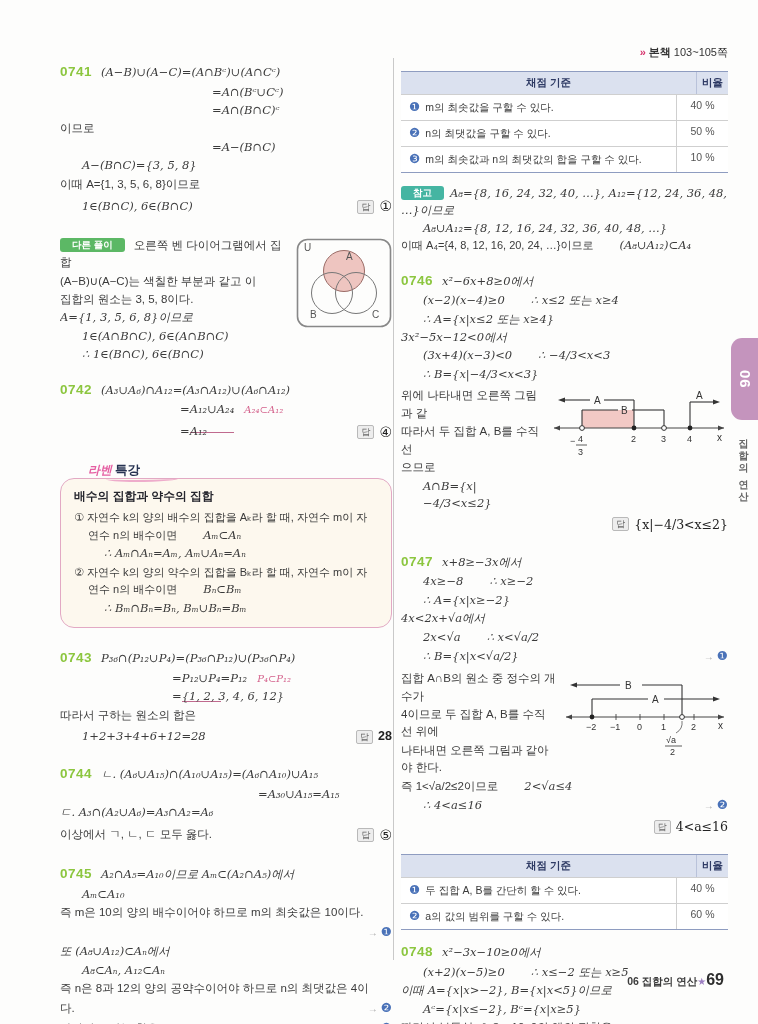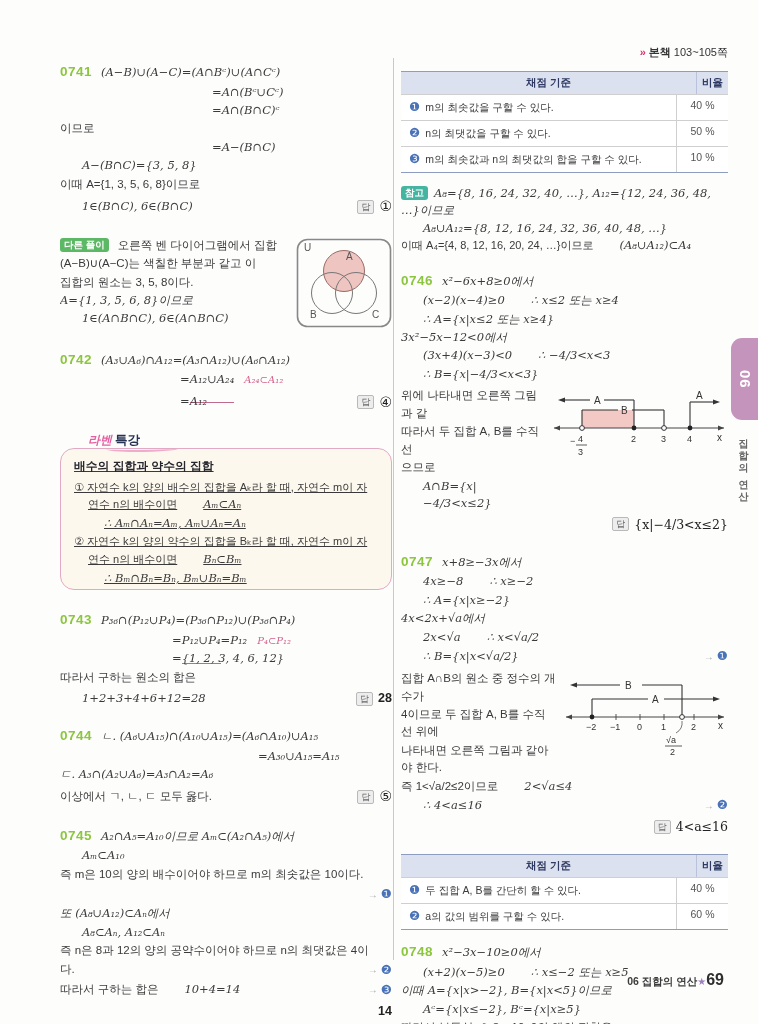--- a/index.html
+++ b/index.html
@@ -29,34 +29,34 @@
             border-radius:2px; padding:0 3px; line-height:12px; font-style:normal; }
   .ansval { font-weight:bold; color:#222; font-size:12.5px; font-style:normal; }
   .ansval.circ { font-weight:normal; font-size:14px; }
   .stepmark { display:inline-flex; align-items:center; gap:3px; }
   .sarrow { color:#a9a9a9; font-size:10px; }
   .bmark  { color:#4a72b8; font-size:12.5px; }
   .underl { border-bottom:1.2px solid #c06a8e; padding-bottom:16px; }
   .pinknote { color:#d4628c; font-size:10px; margin-left:10px; font-family:"DejaVu Serif",serif; font-style:italic; }
 
   .badge { display:inline-block; color:#fff; font-size:9.5px; font-weight:bold; border-radius:3px;
-           padding:1px 4px 2px; line-height:1.2; vertical-align:1px; margin-right:6px; font-style:normal; }
+           padding:1px 12px 2px; line-height:1.2; vertical-align:1px; margin-right:6px; font-style:normal; }
   .badge-green { background:#5cb865; }
   .badge-teal  { background:#45b5a2; }
 
   .altwrap { overflow:hidden; margin-bottom:16px; }
   .vennfig { float:right; margin:2px 0 4px 8px; }
 
   .lecture-label { margin-left:28px; margin-bottom:-4px; position:relative; z-index:2; }
   .lec-script { color:#e55fa2; font-weight:bold; font-style:italic; font-size:12px; }
   .lec-bold   { color:#273352; font-weight:bold; font-size:12.5px; margin-left:3px; }
   .lec-swoosh { display:block; width:74px; height:7px; margin-left:18px; margin-top:-5px;
                 border-bottom:2px solid #eeaccb; border-radius:0 0 60% 40%; }
   .lecbox { border:1.6px solid #e2a9c4; border-radius:14px; background:#fdf8ee;
-            padding:9px 13px 2px; margin-bottom:20px; font-size:11px;text-decoration:underline; }
+            padding:9px 13px 10px; margin-bottom:20px; font-size:11px; }
   .lecbox .title { font-weight:bold; color:#26262e; font-size:11.8px; margin-bottom:3px; font-style:normal; }
 
   .rubric { border-top:1.5px solid #8e9cc0; border-bottom:1.5px solid #8e9cc0; margin-bottom:12px; font-size:10.5px; }
   .rub-head { display:flex; background:#dbe1ef; color:#2e3a64; font-weight:bold; }
   .rub-row  { display:flex; border-top:1px solid #cfcfcf; background:#fff; color:#3c3c3c; }
   .rub-main { flex:1; text-align:center; padding:3px 6px; }
   .rub-pct-h{ width:32px; text-align:center; padding:3px 0; border-left:1px solid #b9c2da; }
   .rub-cell { flex:1; padding:3px 8px; display:flex; gap:5px; align-items:baseline; }
   .rub-pct  { width:52px; text-align:center; padding:3px 0; border-left:1px solid #cfcfcf; color:#555; }
 
@@ -122,20 +122,21 @@
         <text x="76" y="80" font-size="10" fill="#555">C</text>
       </svg>
       <div class="ln mix">
         <span class="badge badge-green">다른 풀이</span>
         <span>오른쪽 벤 다이어그램에서 집합</span>
       </div>
       <div class="ln mix">(A−B)∪(A−C)는 색칠한 부분과 같고 이</div>
       <div class="ln mix">집합의 원소는 3, 5, 8이다.</div>
       <div class="ln math">A={1, 3, 5, 6, 8}이므로</div>
       <div class="ln math ml22">1∈(A∩B∩C), 6∈(A∩B∩C)</div>
+      <div class="ln math ml22">∴ 1∈(B∩C), 6∈(B∩C)</div>
     </div>
 
     <div class="prob">
       <div class="phead">
         <span class="pnum">0742</span>
         <span class="math">(A₃∪A₆)∩A₁₂=(A₃∩A₁₂)∪(A₆∩A₁₂)</span>
       </div>
       <div class="ln ml120">
         <span class="math">=</span><span class="math underl">A₁₂∪A₂₄</span><span class="pinknote">A₂₄⊂A₁₂</span>
       </div>

